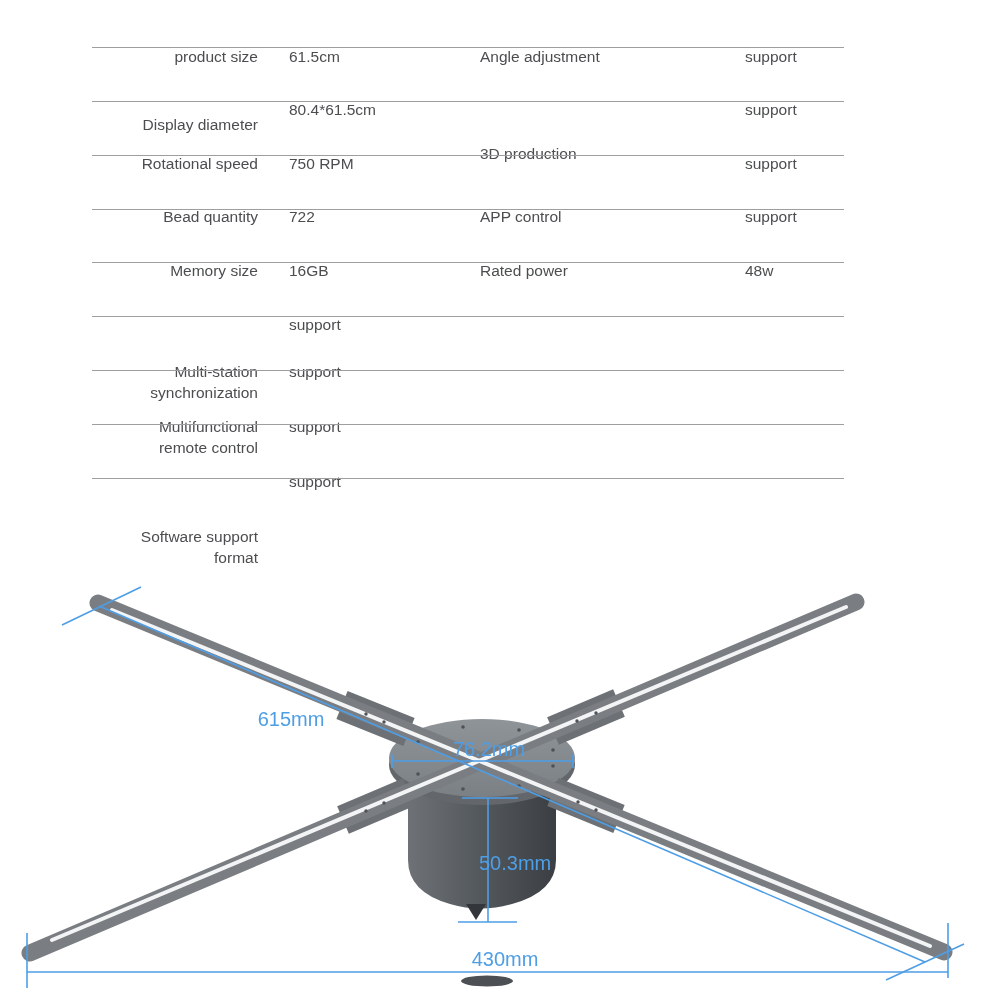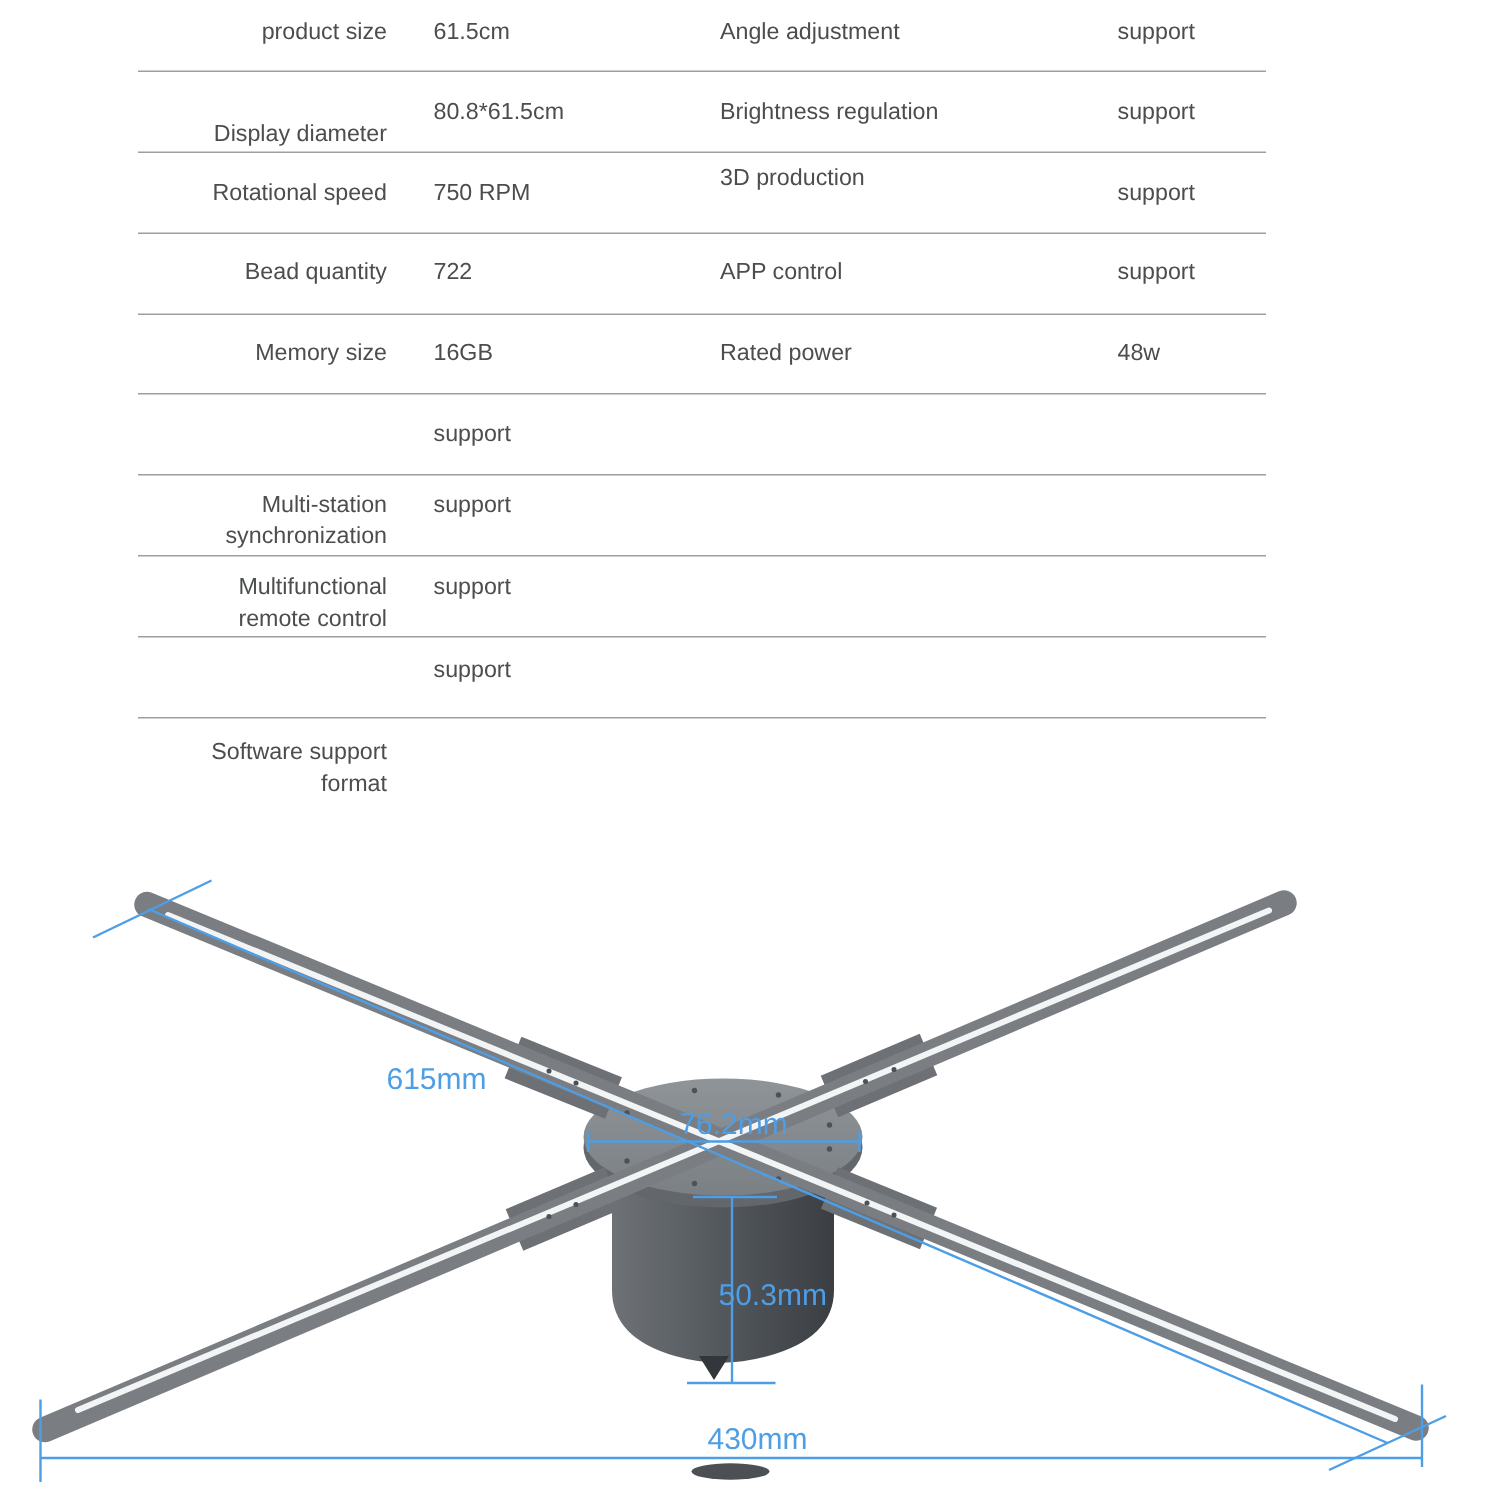--- a/index.html
+++ b/index.html
@@ -1,55 +1,54 @@
 <!DOCTYPE html>
 <html><head>
 <meta charset="utf-8">
 <style>
   html,body{margin:0;padding:0;background:#ffffff;}
   .canvas{position:relative;width:1000px;height:1000px;background:#fff;overflow:hidden;
           font-family:"Liberation Sans","DejaVu Sans",sans-serif;}
-  .cell{position:absolute;font-size:15.5px;line-height:20.5px;color:#4b4d4f;white-space:pre-line;}
+  .cell{position:absolute;font-size:15.5px;line-height:20.5px;color:#4b4d4f;white-space:pre-line;margin-top:35px;}
   .label-l{left:40px;width:218px;text-align:right;}
   .value-l{left:289px;width:470px;text-align:left;}
   .label-r{left:480px;width:233px;text-align:left;}
   .value-r{left:745px;width:150px;text-align:left;}
   .hline{position:absolute;left:92px;width:752px;height:1px;background:#9e9e9e;}
   .fan-svg{position:absolute;left:0;top:570px;width:1000px;height:430px;}
   .dim-text{font-family:"Liberation Sans","DejaVu Sans",sans-serif;font-size:20px;fill:#4e9ee6;}
 </style>
 </head>
 <body>
 
 <div class="canvas">
 
   <div class="cell label-l" style="top:12px">product size</div>
   <div class="cell value-l" style="top:12px">61.5cm</div>
   <div class="cell label-l" style="top:80px">Display diameter</div>
-  <div class="cell value-l" style="top:65px">80.8*61.5cm</div>
+  <div class="cell value-l" style="top:65px">80.4*61.5cm</div>
   <div class="cell label-l" style="top:119px">Rotational speed</div>
   <div class="cell value-l" style="top:119px">750 RPM</div>
   <div class="cell label-l" style="top:172px">Bead quantity</div>
   <div class="cell value-l" style="top:172px">722</div>
   <div class="cell label-l" style="top:226px">Memory size</div>
   <div class="cell value-l" style="top:226px">16GB</div>
   <div class="cell value-l" style="top:280px">support</div>
   <div class="cell label-l" style="top:327px">Multi-station
 synchronization</div>
   <div class="cell value-l" style="top:327px">support</div>
   <div class="cell label-l" style="top:382px">Multifunctional
 remote control</div>
   <div class="cell value-l" style="top:382px">support</div>
   <div class="cell value-l" style="top:437px">support</div>
   <div class="cell label-l" style="top:492px">Software support
 format</div>
 
   <div class="cell label-r" style="top:12px">Angle adjustment</div>
   <div class="cell value-r" style="top:12px">support</div>
-  <div class="cell label-r" style="top:65px">Brightness regulation</div>
   <div class="cell value-r" style="top:65px">support</div>
   <div class="cell label-r" style="top:109px">3D production</div>
   <div class="cell value-r" style="top:119px">support</div>
   <div class="cell label-r" style="top:172px">APP control</div>
   <div class="cell value-r" style="top:172px">support</div>
   <div class="cell label-r" style="top:226px">Rated power</div>
   <div class="cell value-r" style="top:226px">48w</div>
 
   <div class="hline" style="top:47px"></div>
   <div class="hline" style="top:101px"></div>

